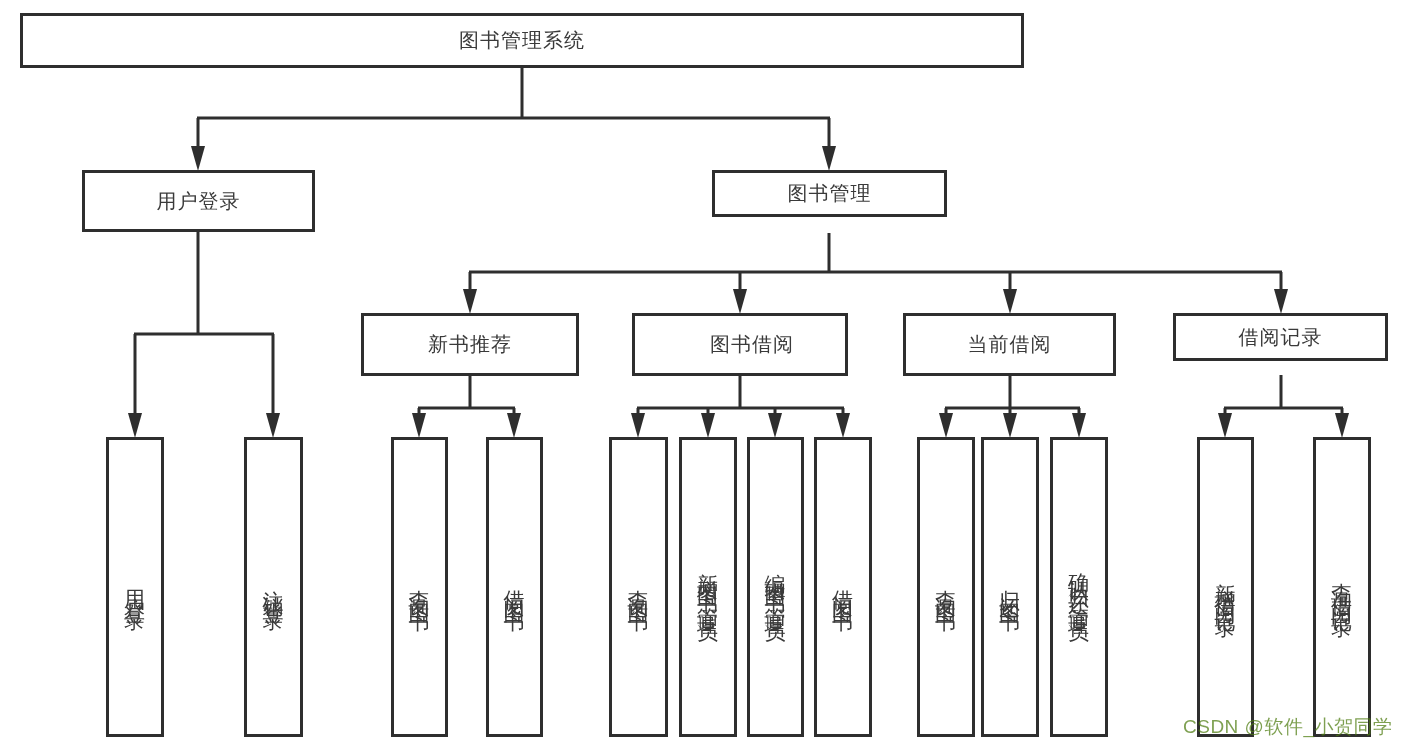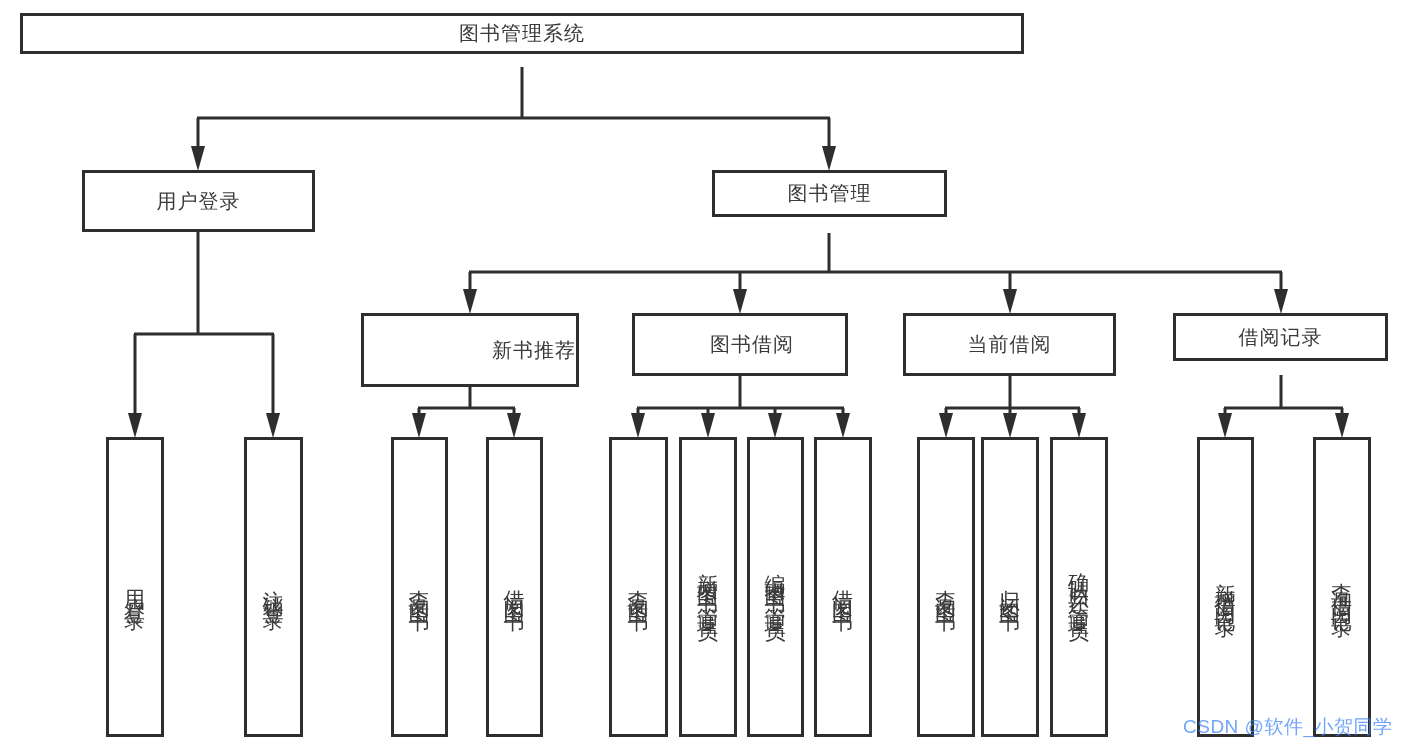--- a/index.html
+++ b/index.html
@@ -28,21 +28,21 @@
     text-orientation:mixed;
     font-size:21px;
     letter-spacing:7px;
     line-height:1;
     color:#3a3a3a;
   }
   .watermark{
     position:absolute;
     left:1183px;top:714px;
     font-size:19px;
-    color:#3b82f6;
+    color:#4d7c0f;
     opacity:0.72;
     z-index:3;
     white-space:nowrap;
     letter-spacing:0.5px;
   }
 </style>
 </head>
 <body>
 
 <div id="canvas">
@@ -87,32 +87,32 @@
 
       <polygon points="939,413 953,413 946,438"></polygon>
       <polygon points="1003,413 1017,413 1010,438"></polygon>
       <polygon points="1072,413 1086,413 1079,438"></polygon>
 
       <polygon points="1218,413 1232,413 1225,438"></polygon>
       <polygon points="1335,413 1349,413 1342,438"></polygon>
     </g>
   </svg>
 
-  <div class="box hbox" style="left:20px;top:13px;width:1004px;height:41px;">
+  <div class="box hbox" style="left:20px;top:13px;width:1004px;height:55px;">
     <span>图书管理系统</span>
   </div>
 
   <div class="box hbox" style="left:82px;top:170px;width:233px;height:62px;">
     <span>用户登录</span>
   </div>
   <div class="box hbox" style="left:712px;top:170px;width:235px;height:47px;">
     <span>图书管理</span>
   </div>
 
-  <div class="box hbox" style="left:361px;top:313px;width:218px;height:74px;justify-content:flex-end;">
+  <div class="box hbox" style="left:361px;top:313px;width:218px;height:63px;">
     <span>新书推荐</span>
   </div>
   <div class="box hbox" style="left:632px;top:313px;width:216px;height:63px;padding-left:24px;">
     <span>图书借阅</span>
   </div>
   <div class="box hbox" style="left:903px;top:313px;width:213px;height:63px;">
     <span>当前借阅</span>
   </div>
   <div class="box hbox" style="left:1173px;top:313px;width:215px;height:48px;">
     <span>借阅记录</span>

